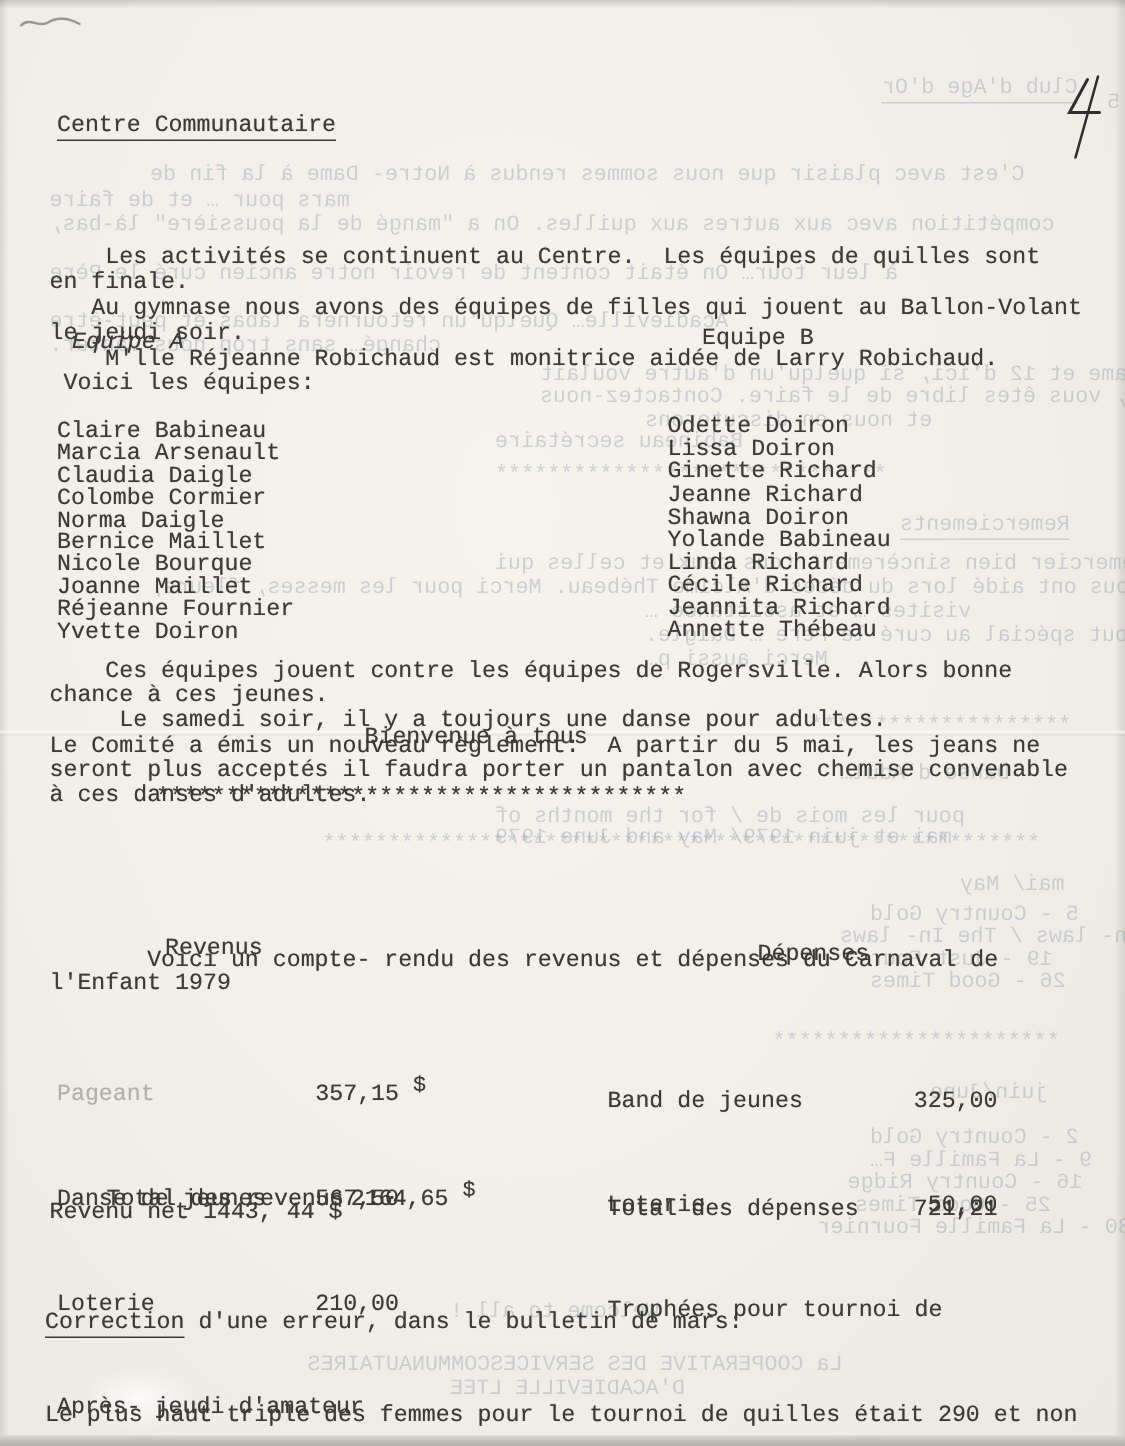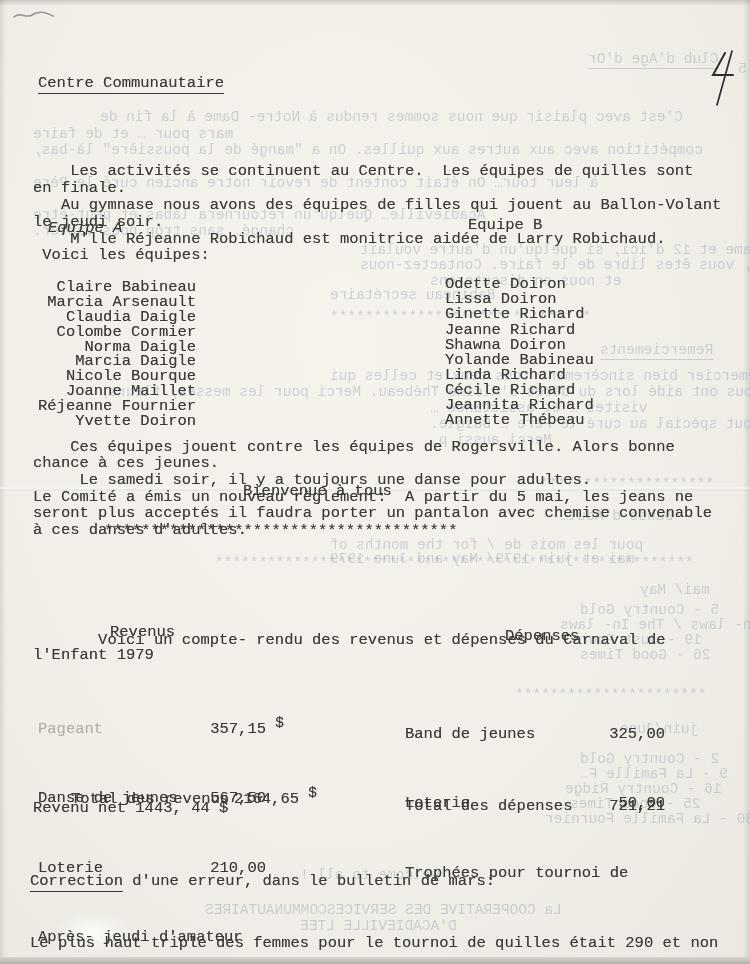--- a/index.html
+++ b/index.html
@@ -15,21 +15,21 @@
   }
   .abs{position:absolute;white-space:pre;}
   .tw{text-shadow:0 0 .5px rgba(58,56,52,.55);}
   .line{white-space:pre;}
   .u{border-bottom:1.4px solid currentColor;padding-bottom:1px;}
   
   #para1{left:33px;top:113px;line-height:16.8px;}
   #para2{left:33px;top:389px;line-height:16.6px;}
   
   #teamA-header{left:48px;top:219px;font-style:italic;}
-  #teamA-list{left:38px;top:236px;line-height:14.8px;text-align:right;}
+  #teamA-list{left:38px;top:236px;line-height:14.8px;}
   #teamB-header{left:468px;top:216px;}
   #teamB-list{left:445px;top:232px;line-height:15.1px;}
   
   #welcome{left:243px;top:482px;}
   #signature{left:263px;top:507px;}
   #divider1{left:104px;top:522px;letter-spacing:0;}
   
   #carnaval-title{left:38px;top:549px;}
   #carnaval-intro{left:33px;top:586px;line-height:15.5px;}
   #rev-header{left:110px;top:623px;font-family:Liberation Mono, monospace;}
@@ -162,21 +162,21 @@
 
   <div id="main-title" class="abs tw"><span class="u">Centre Communautaire</span></div>
 
   <div id="para1" class="abs tw">
     
   <div class="line">    Les activités se continuent au Centre.  Les équipes de quilles sont</div><div class="line">en finale.</div><div class="line">   Au gymnase nous avons des équipes de filles qui jouent au Ballon-Volant</div><div class="line">le jeudi soir.</div><div class="line">    M'lle Réjeanne Robichaud est monitrice aidée de Larry Robichaud.</div><div class="line"> Voici les équipes:</div></div>
 
   <div id="teamA-header" class="abs tw">Equipe A</div>
   <div id="teamA-list" class="abs tw">
     
-  <div class="line">Claire Babineau</div><div class="line">Marcia Arsenault</div><div class="line">Claudia Daigle</div><div class="line">Colombe Cormier</div><div class="line">Norma Daigle</div><div class="line">Marcia Daigle</div><div class="line">Nicole Bourque</div><div class="line">Joanne Maillet</div><div class="line">Réjeanne Fournier</div><div class="line">Yvette Doiron</div></div>
+  <div class="line">Claire Babineau</div><div class="line">Marcia Arsenault</div><div class="line">Claudia Daigle</div><div class="line">Colombe Cormier</div><div class="line">Norma Daigle</div><div class="line">Bernice Maillet</div><div class="line">Nicole Bourque</div><div class="line">Joanne Maillet</div><div class="line">Réjeanne Fournier</div><div class="line">Yvette Doiron</div></div>
   <div id="teamB-header" class="abs tw">Equipe B</div>
   <div id="teamB-list" class="abs tw">
     
   <div class="line">Odette Doiron</div><div class="line">Lissa Doiron</div><div class="line">Ginette Richard</div><div class="line">Jeanne Richard</div><div class="line">Shawna Doiron</div><div class="line">Yolande Babineau</div><div class="line">Linda Richard</div><div class="line">Cécile Richard</div><div class="line">Jeannita Richard</div><div class="line">Annette Thébeau</div></div>
 
   <div id="para2" class="abs tw">
     
   <div class="line">    Ces équipes jouent contre les équipes de Rogersville. Alors bonne</div><div class="line">chance à ces jeunes.</div><div class="line">     Le samedi soir, il y a toujours une danse pour adultes.</div><div class="line">Le Comité a émis un nouveau règlement:  A partir du 5 mai, les jeans ne</div><div class="line">seront plus acceptés il faudra porter un pantalon avec chemise convenable</div><div class="line">à ces danses d'adultes.</div></div>
 
   <div id="welcome" class="abs tw">Bienvenue à tous</div>

